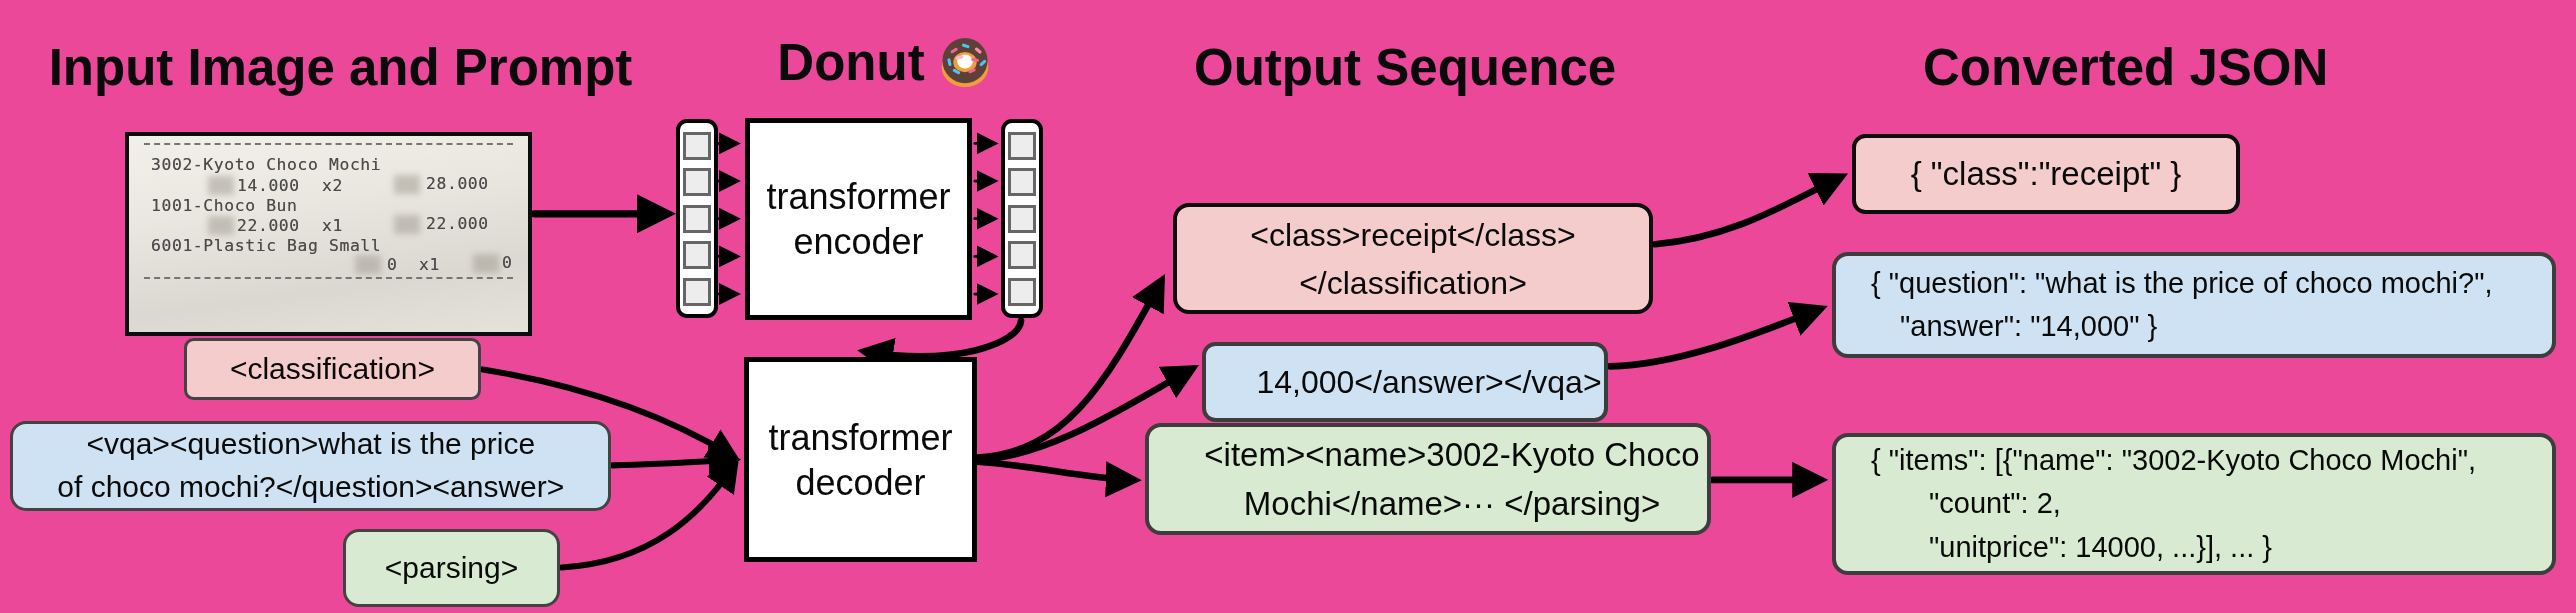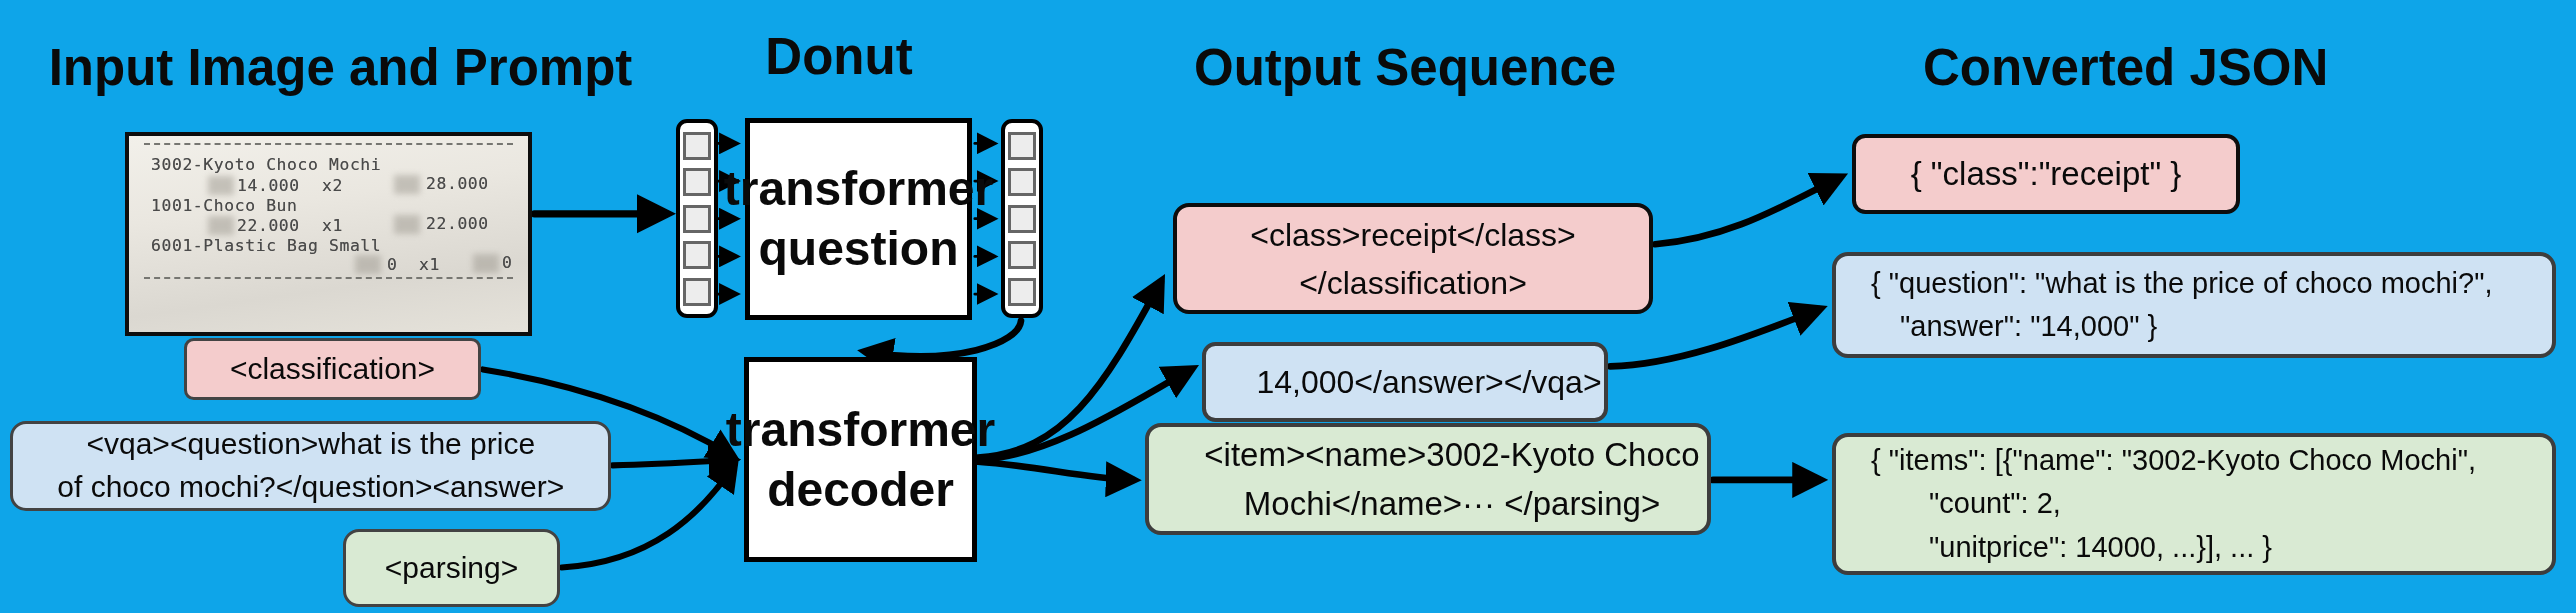--- a/index.html
+++ b/index.html
@@ -1,31 +1,31 @@
 <!DOCTYPE html>
 <html style="font-size:9.7px"><head>
 <meta charset="utf-8">
 <style>
   html,body{margin:0;padding:0;background:#ffffff;}
-  #stage{position:relative;width:2576px;height:613px;background:#0ea5e9;overflow:hidden;
+  #stage{position:relative;width:2576px;height:613px;background:#ec4899;overflow:hidden;
          font-family:"Liberation Sans",sans-serif;color:#0a0a0a;}
   .title{position:absolute;top:39px;height:58px;font-size:51px;font-weight:bold;
          text-align:center;line-height:58px;white-space:nowrap;}
   .title-flex{display:flex;align-items:center;justify-content:center;gap:12px;}
   svg.arrows{position:absolute;left:0;top:0;z-index:1;}
   .node{position:absolute;z-index:2;box-sizing:border-box;display:flex;flex-direction:column;
         align-items:center;justify-content:center;text-align:center;background:#fff;}
   .sq{border:5.5px solid #000;}
   .rbox{border-radius:16px;}
   .pink{background:#f4cccc;}
   .blue{background:#cfe2f3;}
   .green{background:#d9ead3;}
   .gborder{border:4.3px solid #3d3d3d;padding-left:48px;}
   .kborder{border:4.9px solid #0d0d0d;}
-  .mlabel{font-size:48px;font-weight:bold;line-height:1.25;}
+  .mlabel{font-size:36px;font-weight:normal;line-height:1.25;}
   .ptext{font-size:30px;line-height:1.42;}
   .otext{font-size:32px;line-height:1.5;margin-top:16px;}
   .jtext{font-size:29px;line-height:1.5;}
   .leftal{align-items:flex-start;text-align:left;}
   .ind1{padding-left:29px;}
   .ind2{padding-left:58px;}
   .tokcol{position:absolute;z-index:2;box-sizing:border-box;width:42px;height:199px;
           border:4.3px solid #000;border-radius:11px;background:#fff;display:flex;
           flex-direction:column;align-items:center;justify-content:space-evenly;}
   .tok{width:28px;height:28px;box-sizing:border-box;border:3px solid #666;background:#ededed;}
@@ -83,21 +83,21 @@
       <path d="M 1609 757 C 1730 752 1862 662 1960 608" stroke-width="11" marker-end="url(#ab)"></path>
       <path d="M 1609 760 C 1700 766 1790 788 1864 790" stroke-width="11" marker-end="url(#ab)"></path>
 
       <path d="M 2724 402 C 2850 392 2942 334 3028 292" stroke-width="11" marker-end="url(#ab)"></path>
       <path d="M 2650 603 C 2772 600 2902 544 2994 509" stroke-width="11" marker-end="url(#ab)"></path>
       <path d="M 2819 790 H 2994" stroke-width="11" marker-end="url(#ab)"></path>
     </g>
   </svg>
 
   <div class="title" style="left:41px;width:599px;">Input Image and Prompt</div>
-  <div class="title title-flex" style="left:669px;width:340px;top:34px;flex-direction:column;">
+  <div class="title title-flex" style="left:715px;width:340px;top:34px;">
     <span>Donut</span>
     <svg width="56" height="56" viewBox="0 0 72 72">
       <ellipse cx="36" cy="41" rx="30" ry="26" fill="#f09e3c"></ellipse>
       <circle cx="36" cy="33" r="29" fill="#5d4037"></circle>
       <ellipse cx="36" cy="35" rx="15" ry="13" fill="#f09e3c"></ellipse>
       <ellipse cx="36" cy="34" rx="10" ry="9" fill="#ffffff"></ellipse>
       <g>
         <rect x="17" y="18" width="10" height="4" rx="2" fill="#f06292" transform="rotate(-30 22 20)"></rect>
         <rect x="32" y="12" width="10" height="4" rx="2" fill="#4fc3f7" transform="rotate(18 37 14)"></rect>
         <rect x="48" y="18" width="10" height="4" rx="2" fill="#f48fb1" transform="rotate(40 53 20)"></rect>
@@ -146,21 +146,21 @@
   <div class="tokcol" style="left:1001px;top:119px;">
     <div class="tok"></div>
     <div class="tok"></div>
     <div class="tok"></div>
     <div class="tok"></div>
     <div class="tok"></div>
   </div>
 
   <div class="node sq mlabel" style="left:745px;top:118px;width:227px;height:202px;">
     <span>transformer</span>
-    <span>question</span>
+    <span>encoder</span>
   </div>
   <div class="node sq mlabel" style="left:744px;top:357px;width:233px;height:205px;">
     <span>transformer</span>
     <span>decoder</span>
   </div>
 
   <div class="node pink ptext" style="left:184px;top:338px;width:297px;height:62px;border:3px solid #434343;border-radius:9.7px;">
     <span>&lt;classification&gt;</span>
   </div>
   <div class="node green ptext rbox" style="left:343px;top:529px;width:217px;height:78px;border:3.6px solid #434343;">

